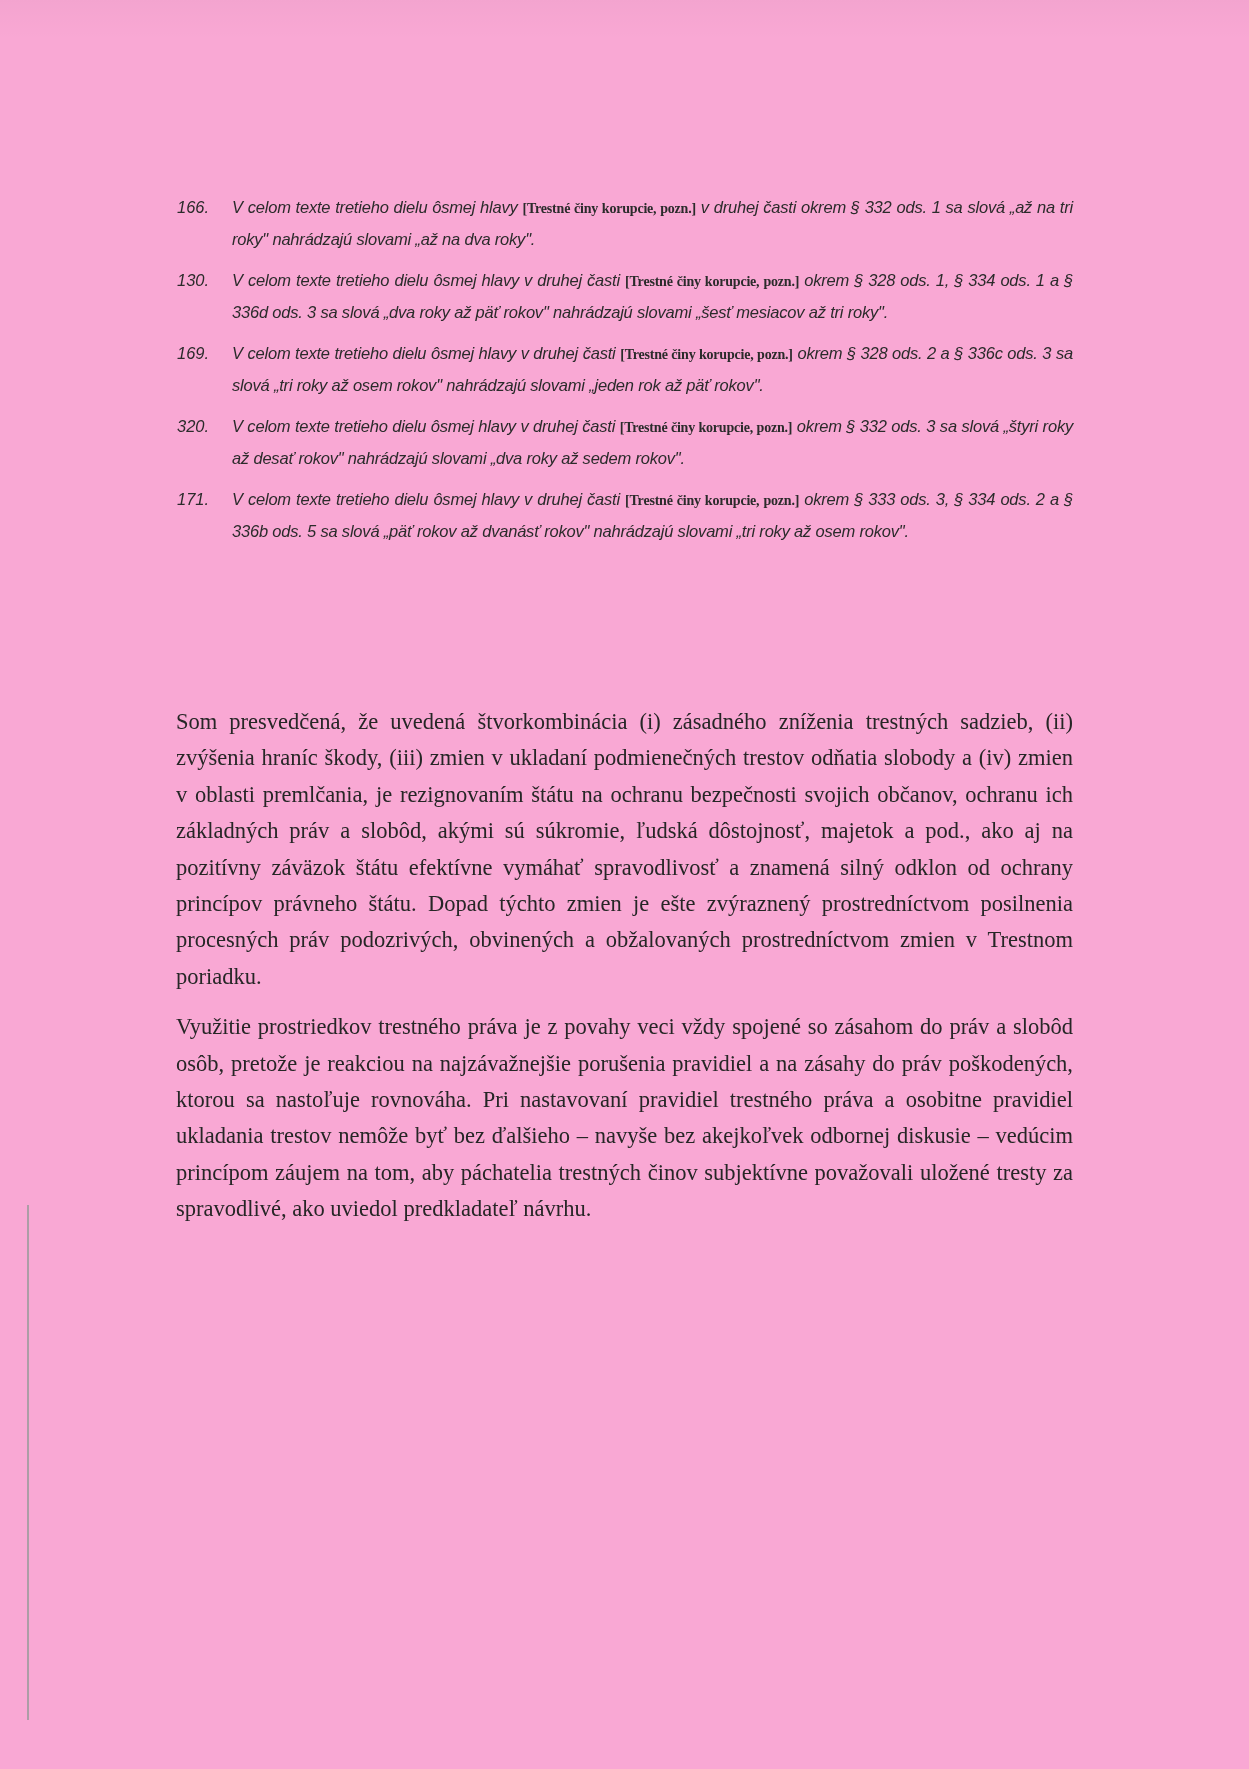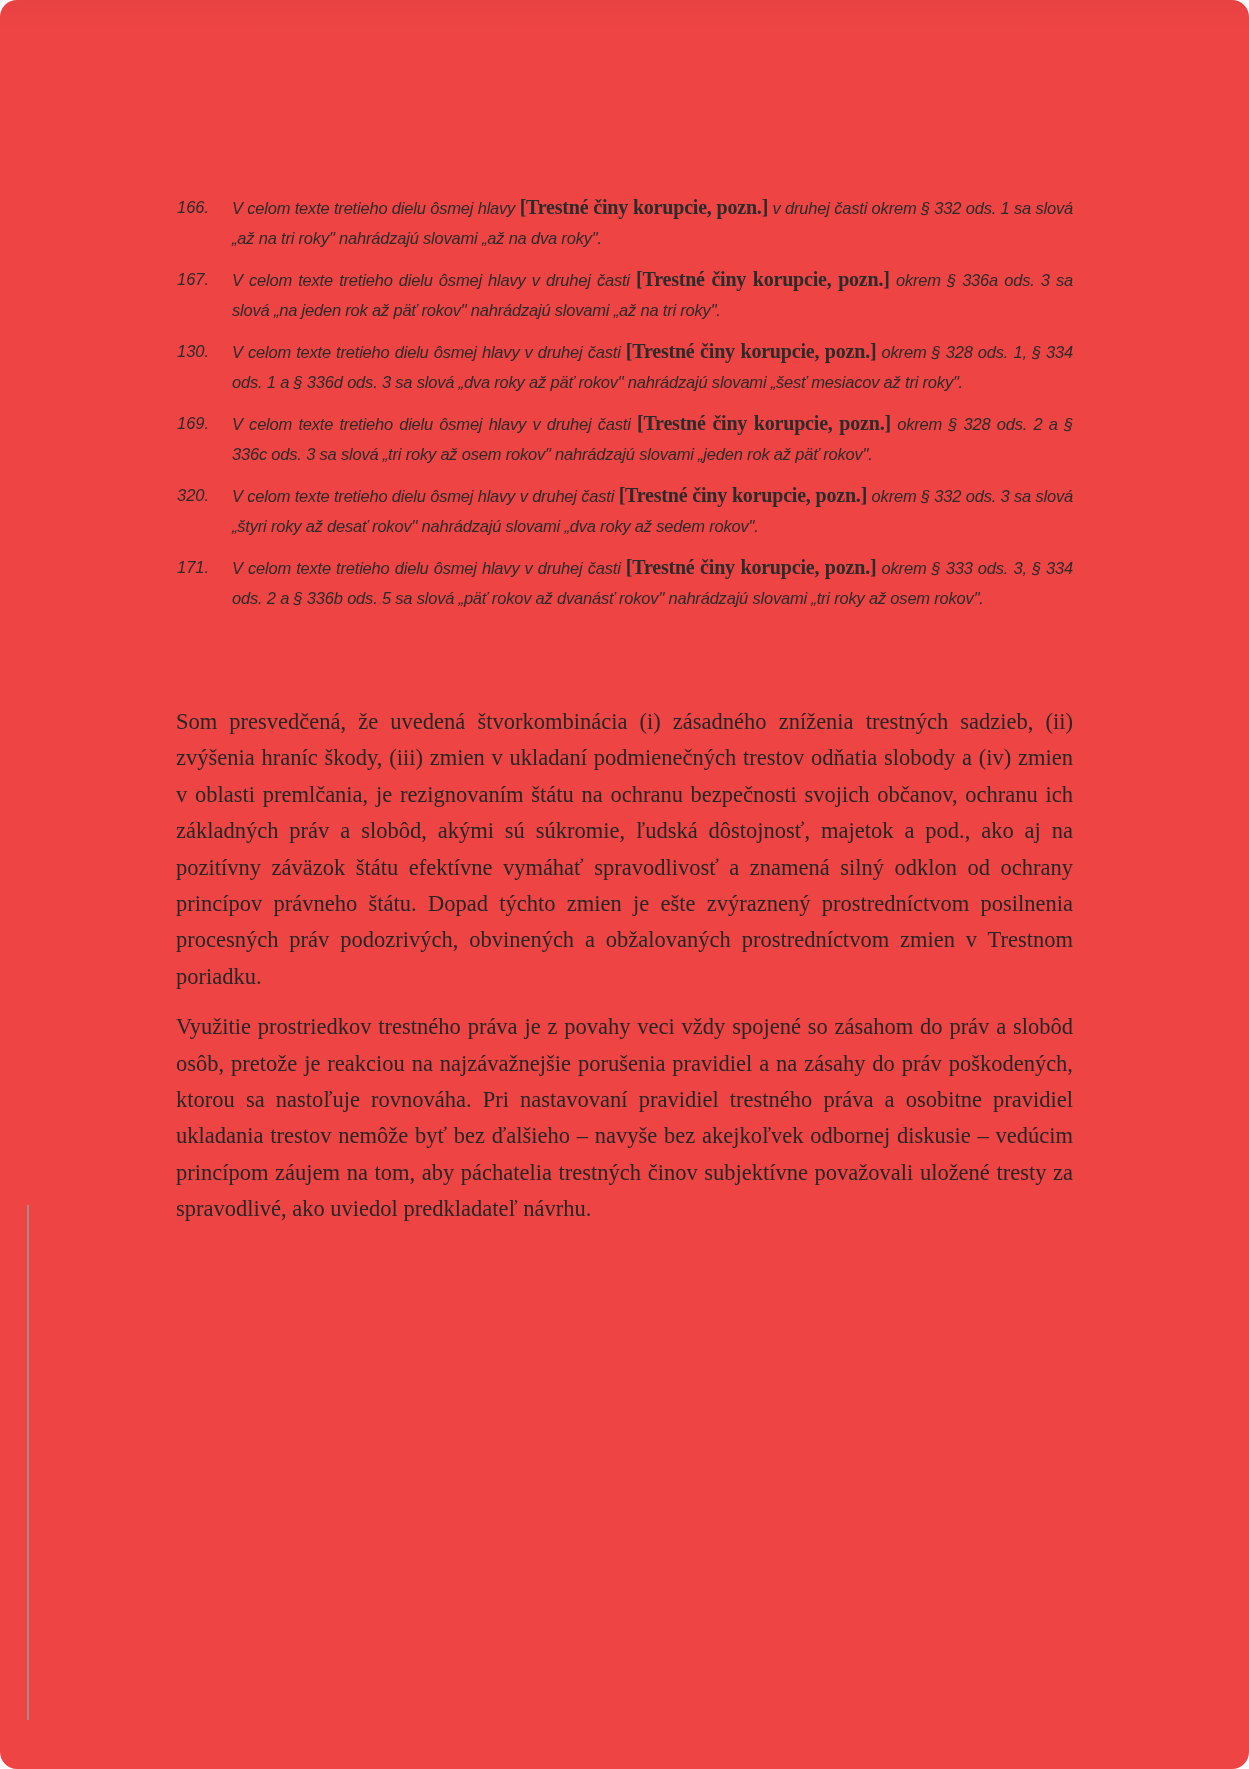--- a/index.html
+++ b/index.html
@@ -12,22 +12,21 @@
       height: 1769px;
       position: relative;
       overflow: hidden;
       color: #2a2a2a;
     }
     .page {
       position: absolute;
       left: 0; top: 0;
       width: 1249px;
       height: 1769px;
-      background: #ef4444;
-      border-radius: 17px;
+      background: #f9a8d4;
     }
     .scan-top {
       position: absolute;
       left: 0; top: 0;
       width: 1249px; height: 40px;
       background: linear-gradient(to bottom, rgba(0,0,0,0.025), rgba(0,0,0,0));
     }
     .scan-line-left {
       position: absolute;
       left: 27px;
@@ -58,21 +57,21 @@
     }
     .amend-text {
       flex: 1;
       text-align: justify;
       letter-spacing: -0.2px;
     }
     .amend-text b {
       font-style: normal;
       font-weight: bold;
       font-family: "Liberation Serif", serif;
-      font-size: 20px;
+      font-size: 14px;
     }
     .body-text {
       position: absolute;
       left: 176px;
       top: 704px;
       width: 897px;
       font-family: "Liberation Serif", serif;
       font-size: 22.5px;
       line-height: 36.4px;
       color: #262626;
@@ -98,24 +97,20 @@
 <div class="page">
   <div class="scan-top"></div>
   <div class="scan-line-left"></div>
 
   <div class="amendments">
     <div class="amend-item">
       <span class="amend-num">166.</span>
       <span class="amend-text"><span>V celom texte tretieho dielu ôsmej hlavy </span><b>[Trestné činy korupcie, pozn.]</b><span> v druhej časti okrem § 332 ods. 1 sa slová „až na tri roky" nahrádzajú slovami „až na dva roky".</span></span>
     </div>
     <div class="amend-item">
-      <span class="amend-num">167.</span>
-      <span class="amend-text"><span>V celom texte tretieho dielu ôsmej hlavy v druhej časti </span><b>[Trestné činy korupcie, pozn.]</b><span> okrem § 336a ods. 3 sa slová „na jeden rok až päť rokov" nahrádzajú slovami „až na tri roky".</span></span>
-    </div>
-    <div class="amend-item">
       <span class="amend-num">130.</span>
       <span class="amend-text"><span>V celom texte tretieho dielu ôsmej hlavy v druhej časti </span><b>[Trestné činy korupcie, pozn.]</b><span> okrem § 328 ods. 1, § 334 ods. 1 a § 336d ods. 3 sa slová „dva roky až päť rokov" nahrádzajú slovami „šesť mesiacov až tri roky".</span></span>
     </div>
     <div class="amend-item">
       <span class="amend-num">169.</span>
       <span class="amend-text"><span>V celom texte tretieho dielu ôsmej hlavy v druhej časti </span><b>[Trestné činy korupcie, pozn.]</b><span> okrem § 328 ods. 2 a § 336c ods. 3 sa slová „tri roky až osem rokov" nahrádzajú slovami „jeden rok až päť rokov".</span></span>
     </div>
     <div class="amend-item">
       <span class="amend-num">320.</span>
       <span class="amend-text"><span>V celom texte tretieho dielu ôsmej hlavy v druhej časti </span><b>[Trestné činy korupcie, pozn.]</b><span> okrem § 332 ods. 3 sa slová „štyri roky až desať rokov" nahrádzajú slovami „dva roky až sedem rokov".</span></span>

